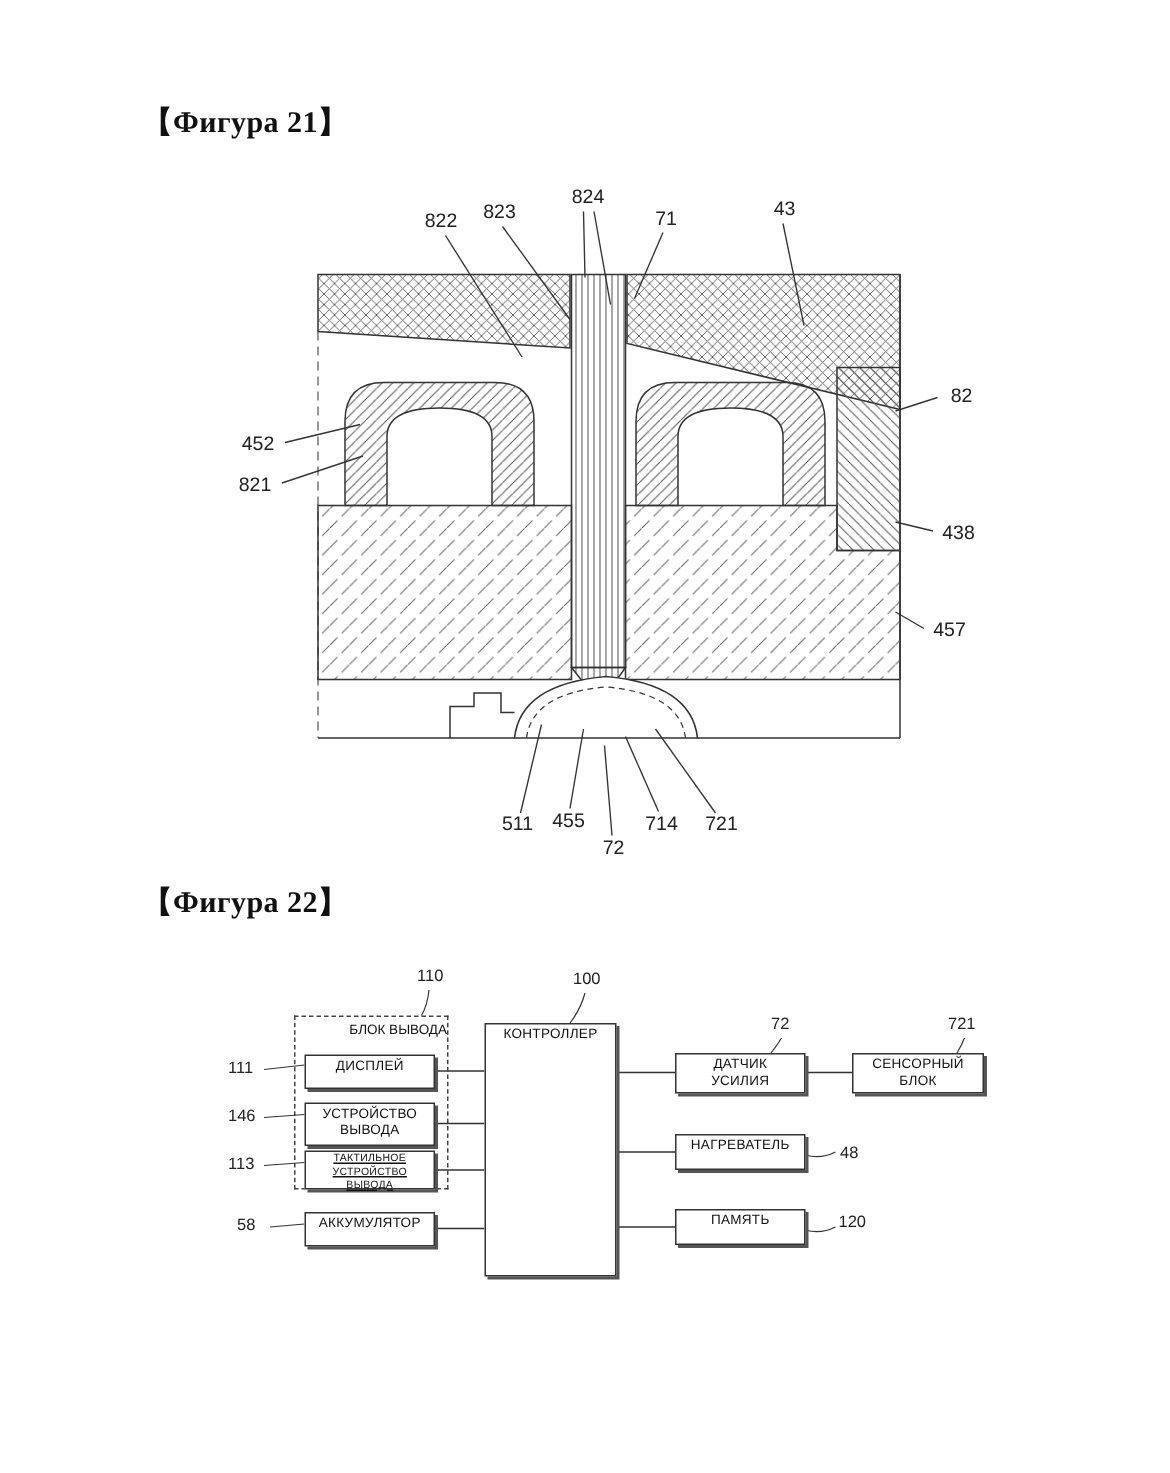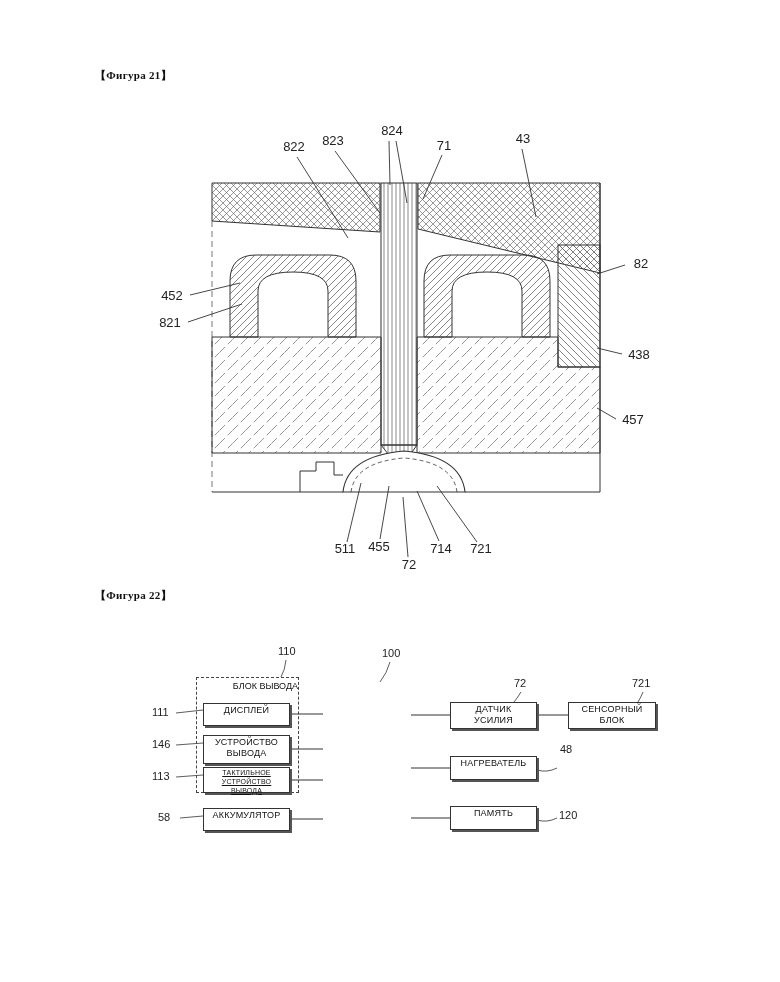--- a/index.html
+++ b/index.html
@@ -4,21 +4,21 @@
 <style>
   * { margin:0; padding:0; box-sizing:border-box; }
   html,body { background:#ffffff; }
   body { font-family:"Liberation Sans", sans-serif; }
   .page { position:relative; width:780px; height:982px; background:#fff; overflow:hidden; }
 
   .fig-label {
     position:absolute;
     font-family:"Liberation Serif", serif;
     font-weight:bold;
-    font-size:11px;
+    font-size:20px;
     color:#111;
     letter-spacing:0.3px;
   }
   #fig21-label { left:95px; top:68px; }
   #fig22-label { left:95px; top:588px; }
 
   .fig21-svg { position:absolute; left:90px; top:105px; }
   .fig21-svg text { font:13px "Liberation Sans", sans-serif; fill:#222; }
 
   .fig22-area { position:absolute; left:140px; top:640px; width:560px; height:235px; }
@@ -185,20 +185,23 @@
     </div>
 
     <div class="bbox" style="left:63px;top:127px;width:87px;height:26px">
       <span class="tactile-text">ТАКТИЛЬНОЕ УСТРОЙСТВО ВЫВОДА</span>
     </div>
 
     <div class="bbox" style="left:63px;top:168px;width:87px;height:23px">
       <span>АККУМУЛЯТОР</span>
     </div>
 
+    <div class="bbox" style="left:183px;top:42px;width:88px;height:169px">
+      <span>КОНТРОЛЛЕР</span>
+    </div>
 
     <div class="bbox" style="left:310px;top:62px;width:87px;height:27px;padding:1px 14px">
       <span>ДАТЧИК УСИЛИЯ</span>
     </div>
 
     <div class="bbox" style="left:428px;top:62px;width:88px;height:27px;padding:1px 10px">
       <span>СЕНСОРНЫЙ БЛОК</span>
     </div>
 
     <div class="bbox" style="left:310px;top:116px;width:87px;height:24px">
@@ -210,17 +213,17 @@
     </div>
 
     <div class="refnum" style="left:138px;top:5px">110</div>
     <div class="refnum" style="left:12px;top:66px">111</div>
     <div class="refnum" style="left:12px;top:98px">146</div>
     <div class="refnum" style="left:12px;top:130px">113</div>
     <div class="refnum" style="left:18px;top:171px">58</div>
     <div class="refnum" style="left:242px;top:7px">100</div>
     <div class="refnum" style="left:374px;top:37px">72</div>
     <div class="refnum" style="left:492px;top:37px">721</div>
-    <div class="refnum" style="left:420px;top:103px">48</div>
+    <div class="refnum" style="left:420px;top:123px">48</div>
     <div class="refnum" style="left:419px;top:169px">120</div>
   </div>
 
 </div>
 
 </body></html>

